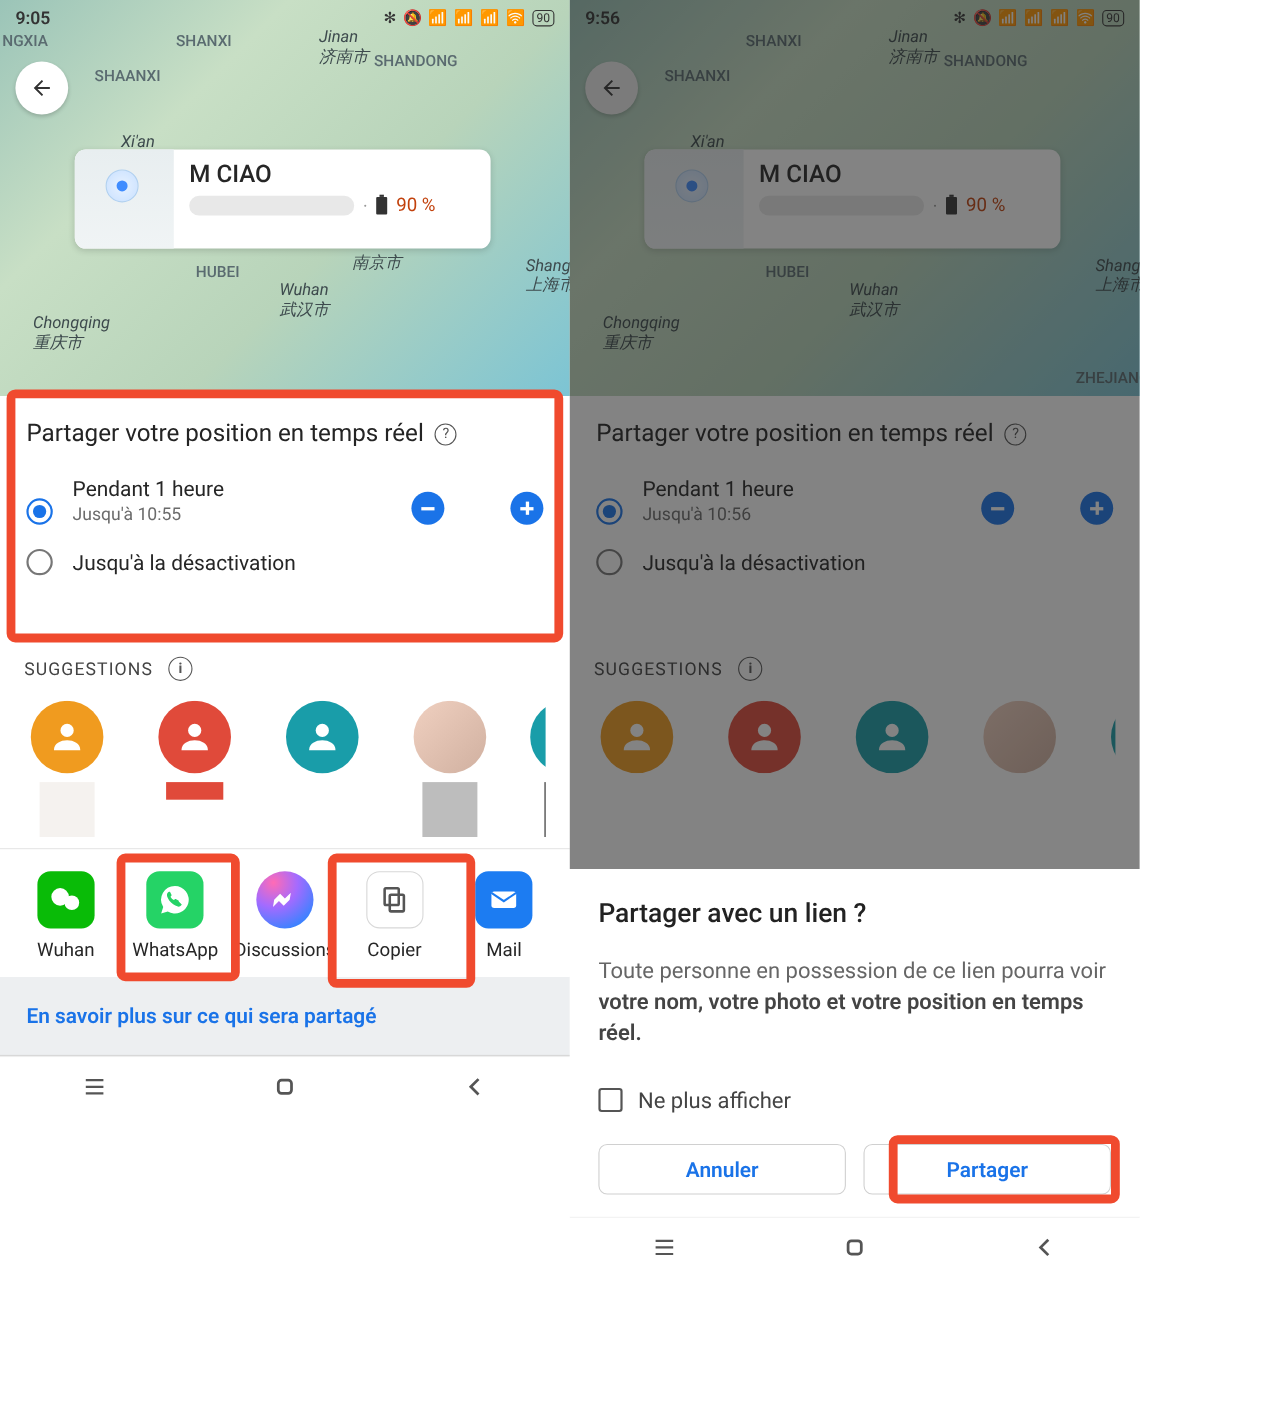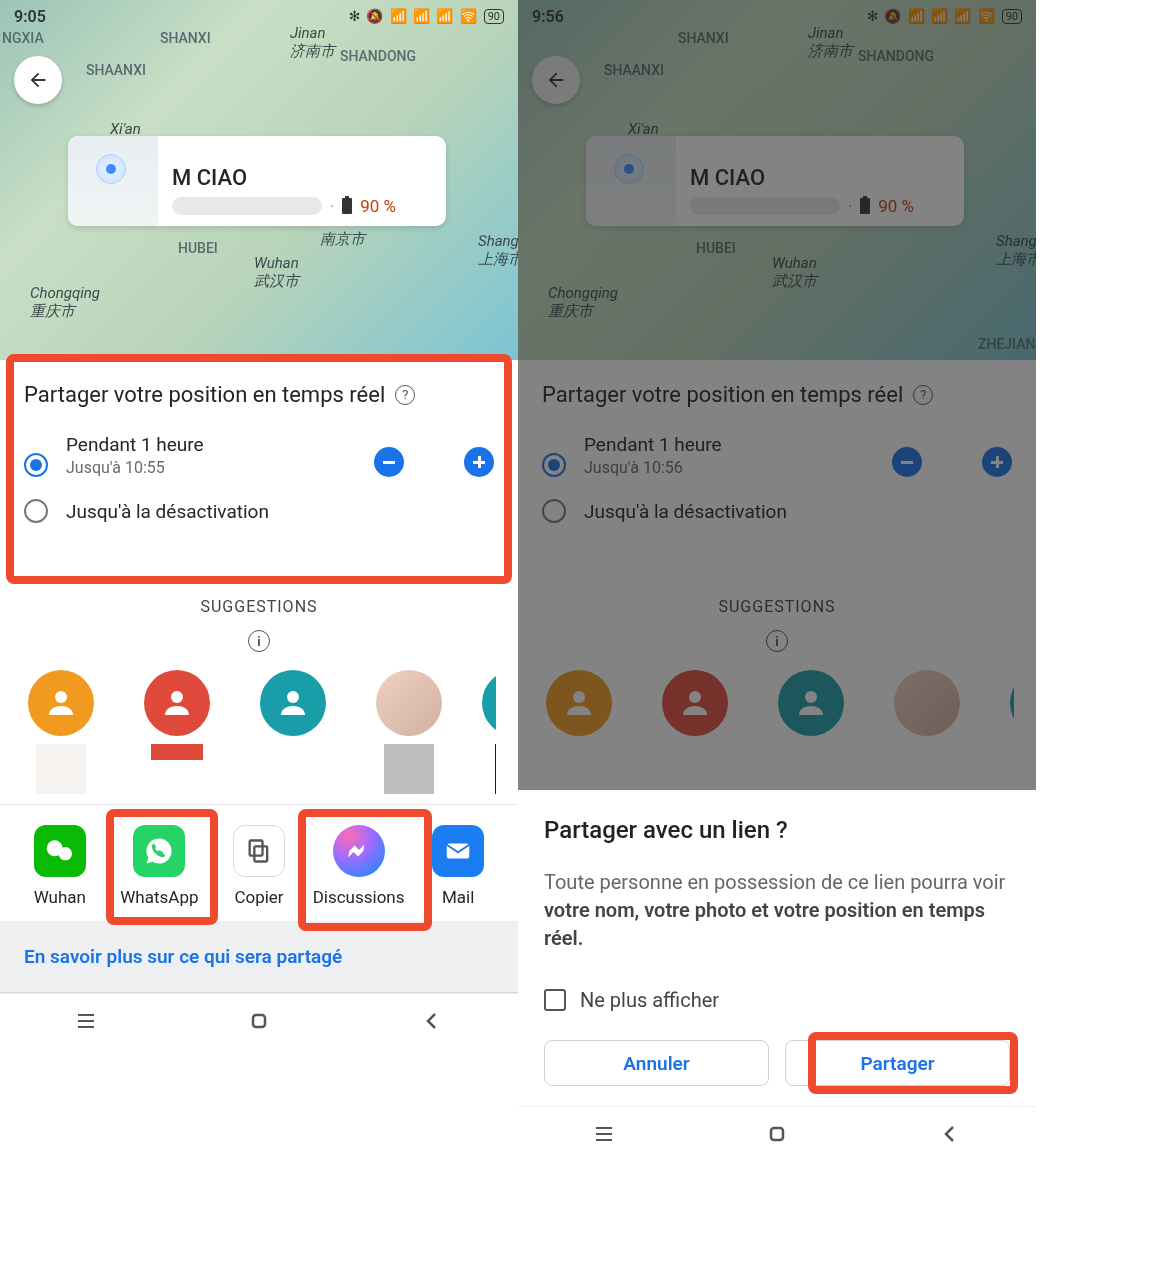--- a/index.html
+++ b/index.html
@@ -7,21 +7,21 @@
 .pane { width: 518px; height: 1160px; position: relative; display: flex; flex-direction: column; }
 .pane.left { width: 518px; }
 .pane.right { width: 518px; }
 .map-area { height: 360px; position: relative; background: linear-gradient(135deg, #9bc4b8 0%, #c8dfc5 30%, #b8d4ba 60%, #7cc4d4 100%); overflow: hidden; }
 .map-label { position: absolute; font-size: 14px; color: #5a6b70; font-weight: 500; white-space: nowrap; }
 .map-city { position: absolute; font-size: 15px; color: #3d4a4d; font-style: italic; }
 .status-bar { height: 32px; display: flex; justify-content: space-between; align-items: center; padding: 0 14px; position: absolute; top: 0; left: 0; right: 0; z-index: 5; }
 .status-time { font-size: 16px; font-weight: 600; color: #333; }
 .status-icons { display: flex; gap: 6px; align-items: center; font-size: 14px; color: #333; }
 .back-btn { position: absolute; top: 56px; left: 14px; width: 48px; height: 48px; border-radius: 50%; background: #fff; display: flex; align-items: center; justify-content: center; box-shadow: 0 2px 4px rgba(0,0,0,0.2); z-index: 5; }
-.user-card { position: absolute; top: 136px; left: 68px; right: 72px; height: 90px; background: #fff; border-radius: 10px; box-shadow: 0 2px 6px rgba(0,0,0,0.15); display: flex; align-items: flex-end; z-index: 5; }
+.user-card { position: absolute; top: 136px; left: 68px; right: 72px; height: 90px; background: #fff; border-radius: 10px; box-shadow: 0 2px 6px rgba(0,0,0,0.15); display: flex; align-items: flex-start; z-index: 5; }
 .user-map-thumb { width: 90px; height: 90px; border-radius: 10px 0 0 10px; background: linear-gradient(#e8eef0,#f0f4f5); position: relative; }
 .pin-circle { position: absolute; top: 18px; left: 28px; width: 30px; height: 30px; border-radius: 50%; background: radial-gradient(#e8f2ff,#c8e0ff); border: 1px solid #b0d0f0; display: flex; align-items: center; justify-content: center; }
 .pin-person { width: 10px; height: 10px; background: #3f8cff; border-radius: 50%; }
 .user-info { flex: 1; padding: 10px 14px; }
 .user-name { font-size: 22px; font-weight: 500; color: #262626; }
 .user-meta { display: flex; align-items: center; gap: 8px; margin-top: 6px; }
 .slider-bar { width: 150px; height: 18px; background: #e8e8e8; border-radius: 10px; }
 .battery-icon { width: 10px; height: 16px; background: #333; border-radius: 1px; position: relative; }
 .battery-icon::before { content:''; position:absolute; top:-2px; left:3px; width:4px; height:2px; background:#333; }
 .battery-text { font-size: 17px; color: #c2410c; }
@@ -36,21 +36,21 @@
 .radio.checked::after { content:''; position:absolute; inset:4px; background:#1a73e8; border-radius:50%; }
 .option-text { flex: 1; }
 .option-main { font-size: 19px; color: #262626; }
 .option-sub { font-size: 16px; color: #6b6b6b; margin-top: 2px; }
 .circle-btn { width: 30px; height: 30px; border-radius: 50%; background: #1a73e8; color: #fff; display: flex; align-items: center; justify-content: center; font-size: 20px; font-weight: bold; flex-shrink: 0; }
 .circle-btn.minus::before { content:''; width:12px; height:3px; background:#fff; }
 .circle-btn.plus { position:relative; }
 .circle-btn.plus::before { content:''; position:absolute; width:12px; height:3px; background:#fff; }
 .circle-btn.plus::after { content:''; position:absolute; width:3px; height:12px; background:#fff; }
 .suggestions-section { padding: 20px 22px 10px; background:#fff; }
-.suggestions-header { display: flex; align-items: center; gap: 14px; flex-direction: column; }
+.suggestions-header { display: flex; align-items: center; gap: 14px; }
 .suggestions-label { font-size: 16px; color: #444; letter-spacing: 1px; }
 .info-icon { width: 22px; height: 22px; border: 1.8px solid #555; border-radius: 50%; display: flex; align-items: center; justify-content: center; font-size: 13px; color: #555; font-weight: bold; }
 .contacts-row { display: flex; gap: 50px; margin-top: 18px; overflow: hidden; padding-left: 6px; }
 .contact { display: flex; flex-direction: column; align-items: center; gap: 8px; }
 .avatar { width: 66px; height: 66px; border-radius: 50%; display: flex; align-items: center; justify-content: center; flex-shrink: 0; }
 .avatar.orange { background: #f09b1f; }
 .avatar.red { background: #e04a3a; }
 .avatar.teal { background: #199da9; }
 .avatar.photo { background: linear-gradient(135deg,#f0d0c0,#d0b0a0); position:relative; overflow:hidden; }
 .avatar-svg { fill:#fff; }
@@ -226,35 +226,35 @@
     </div>
     <div class="app-item">
       <div class="app-icon whatsapp">
           <svg width="30" height="30" viewBox="0 0 24 24" fill="#fff">
             <path d="M12 2a10 10 0 00-8.5 15.3L2 22l4.8-1.5A10 10 0 1012 2zm5 13.5c-.3.8-1.5 1.5-2.3 1.5-1 0-3.5-1-5.5-3s-3-4.5-3-5.5c0-.8.7-2 1.5-2.3.3-.1.6 0 .8.2l1 2c.1.3 0 .6-.2.8l-.5.5c.5 1 1.5 2 2.5 2.5l.5-.5c.2-.2.5-.3.8-.2l2 1c.2.2.3.5.2.8z"></path>
           </svg>
         </div>
       <div class="app-label">WhatsApp</div>
     </div>
     <div class="app-item">
+      <div class="app-icon messenger">
+          <svg width="26" height="26" viewBox="0 0 24 24" fill="#fff">
+            <path d="M3 12l5-5 4 4 5-5-1 6-5 5-4-4-5 5z"></path>
+          </svg>
+        </div>
+      <div class="app-label">Discussions</div>
+    </div>
+    <div class="app-item">
       <div class="app-icon copy">
           <svg class="copy-svg" viewBox="0 0 24 24" fill="none" stroke="#555" stroke-width="2">
             <rect x="8" y="8" width="11" height="13" rx="1"></rect>
             <rect x="4" y="3" width="11" height="13" rx="1"></rect>
           </svg>
         </div>
       <div class="app-label">Copier</div>
-    </div>
-    <div class="app-item">
-      <div class="app-icon messenger">
-          <svg width="26" height="26" viewBox="0 0 24 24" fill="#fff">
-            <path d="M3 12l5-5 4 4 5-5-1 6-5 5-4-4-5 5z"></path>
-          </svg>
-        </div>
-      <div class="app-label">Discussions</div>
     </div>
     <div class="app-item">
       <div class="app-icon mail">
           <svg width="30" height="30" viewBox="0 0 24 24" fill="#fff">
             <rect x="3" y="6" width="18" height="12" rx="2"></rect>
             <path d="M3 7l9 6 9-6" stroke="#1c7cf2" stroke-width="1.5" fill="none"></path>
           </svg>
         </div>
       <div class="app-label">Mail</div>
     </div>

